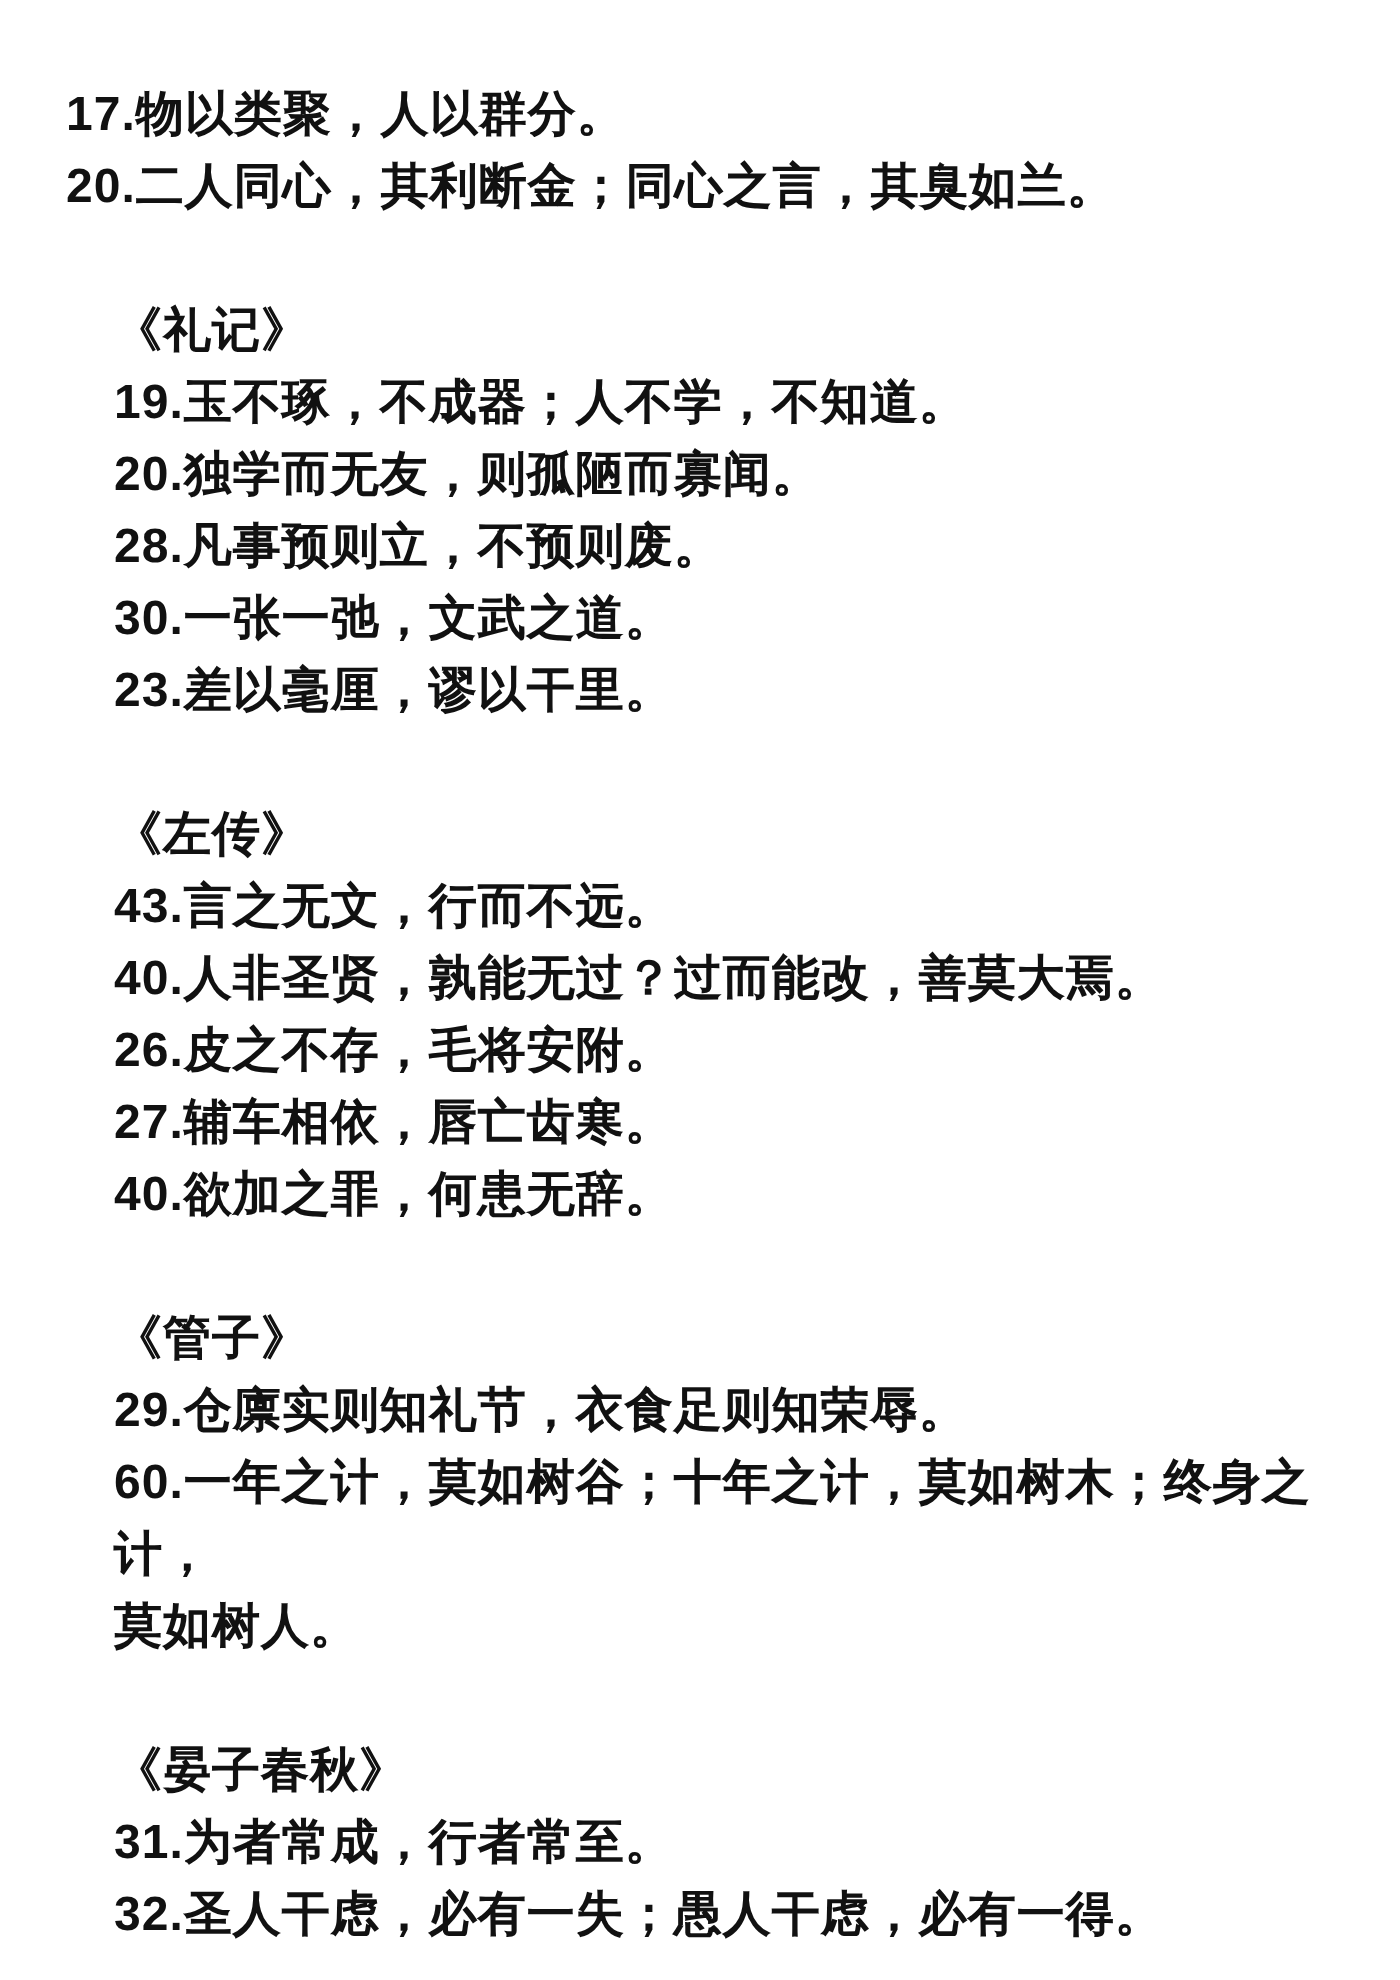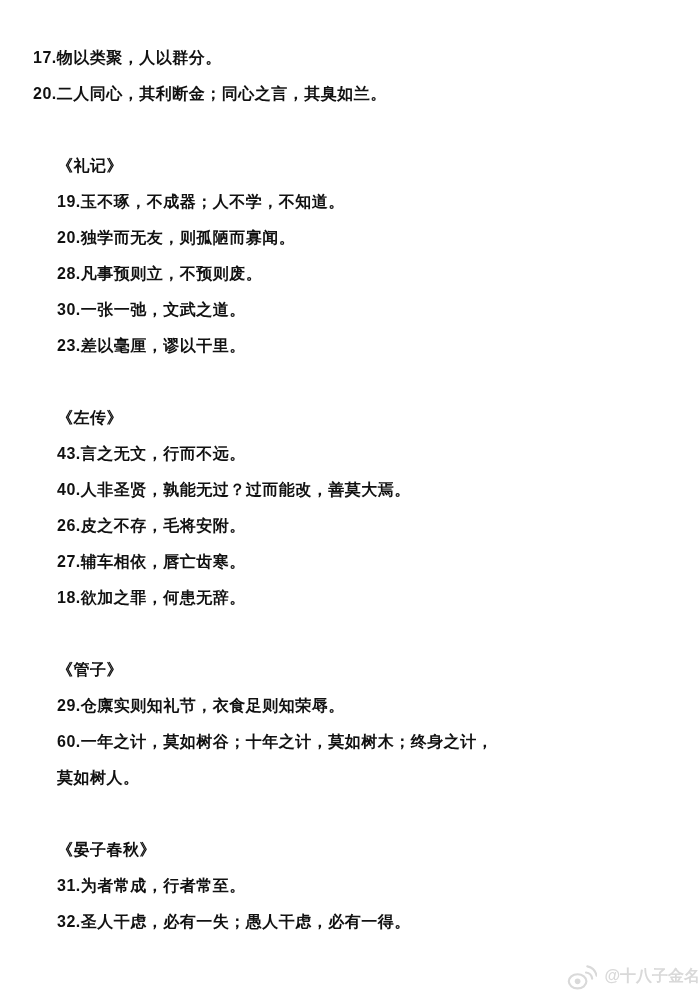--- a/index.html
+++ b/index.html
@@ -22,21 +22,21 @@
     margin: 0;
   }
   .quote-section + .quote-section {
     margin-top: 36px;
     margin-left: 24px;
   }
   .quote-section h2,
   .quote-section p {
     margin: 0;
     padding: 0;
-    font-size: 16px;
+    font-size: 24px;
     line-height: 36px;
     font-weight: 700;
     letter-spacing: 0.5px;
     white-space: pre-line;
   }
   footer.watermark {
     margin-top: 18px;
     display: flex;
     justify-content: flex-end;
     align-items: center;
@@ -65,21 +65,21 @@
       <p>28.凡事预则立，不预则废。</p>
       <p>30.一张一弛，文武之道。</p>
       <p>23.差以毫厘，谬以干里。</p>
     </section>
     <section class="quote-section">
       <h2>《左传》</h2>
       <p>43.言之无文，行而不远。</p>
       <p>40.人非圣贤，孰能无过？过而能改，善莫大焉。</p>
       <p>26.皮之不存，毛将安附。</p>
       <p>27.辅车相依，唇亡齿寒。</p>
-      <p>18.欲加之罪，何患无辞。</p>
+      <p>40.欲加之罪，何患无辞。</p>
     </section>
     <section class="quote-section">
       <h2>《管子》</h2>
       <p>29.仓廪实则知礼节，衣食足则知荣辱。</p>
       <p>60.一年之计，莫如树谷；十年之计，莫如树木；终身之计，
 莫如树人。</p>
     </section>
     <section class="quote-section">
       <h2>《晏子春秋》</h2>
       <p>31.为者常成，行者常至。</p>

